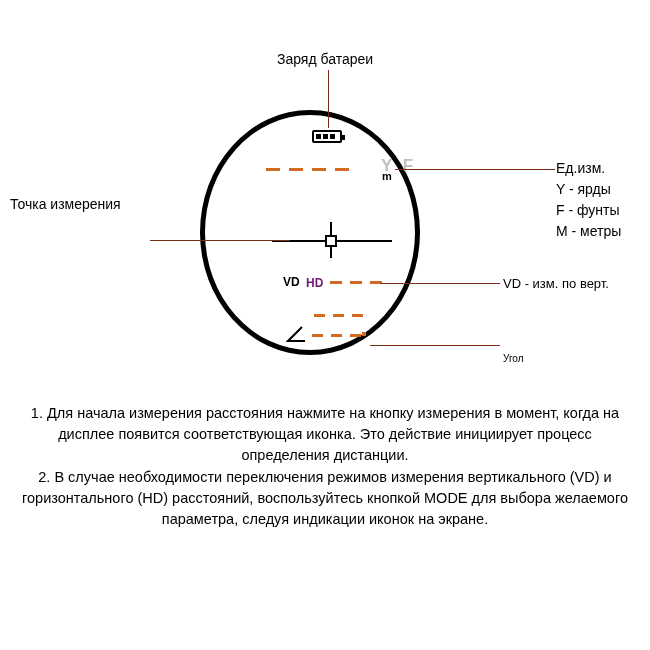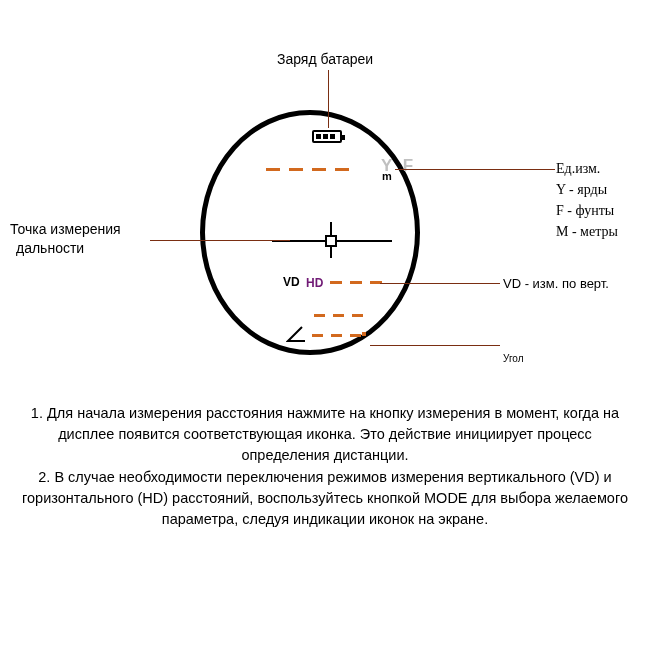--- a/index.html
+++ b/index.html
@@ -214,32 +214,31 @@
     line-height: 16px;
     white-space: nowrap;
   }
   .callout.title-battery {
     left: 277px;
     top: 51px;
     font-size: 14px;
   }
   .callout.left-point {
     left: 10px;
-    top: 220px;
+    top: 195px;
     font-size: 14px;
     white-space: normal;
     width: 160px;
     line-height: 19px;
   }
   .callout.units-block {
     left: 556px;
     top: 158px;
     font-size: 14px;
     line-height: 21px;
-    font-family: Liberation Serif, serif;
   }
   .callout.vd-block {
     left: 503px;
     top: 274px;
     font-size: 13px;
     line-height: 19px;
   }
   .callout.angle-label {
     left: 503px;
     top: 351px;
@@ -320,21 +319,20 @@
   <div class="leader h" style="left:395px; top:169px; width:160px;"></div>
 
   <div class="leader h" style="left:380px; top:283px; width:120px;"></div>
 
   <div class="leader h" style="left:370px; top:345px; width:130px;"></div>
 
   <div class="callout title-battery">Заряд батареи</div>
 
   <div class="callout left-point">
     <div>Точка измерения</div>
-    <div style="padding-left:6px;">дальности</div>
   </div>
 
   <div class="callout units-block">
     <div>Ед.изм.</div>
     <div>Y - ярды</div>
     <div>F - фунты</div>
     <div>M - метры</div>
   </div>
 
   <div class="callout vd-block">

